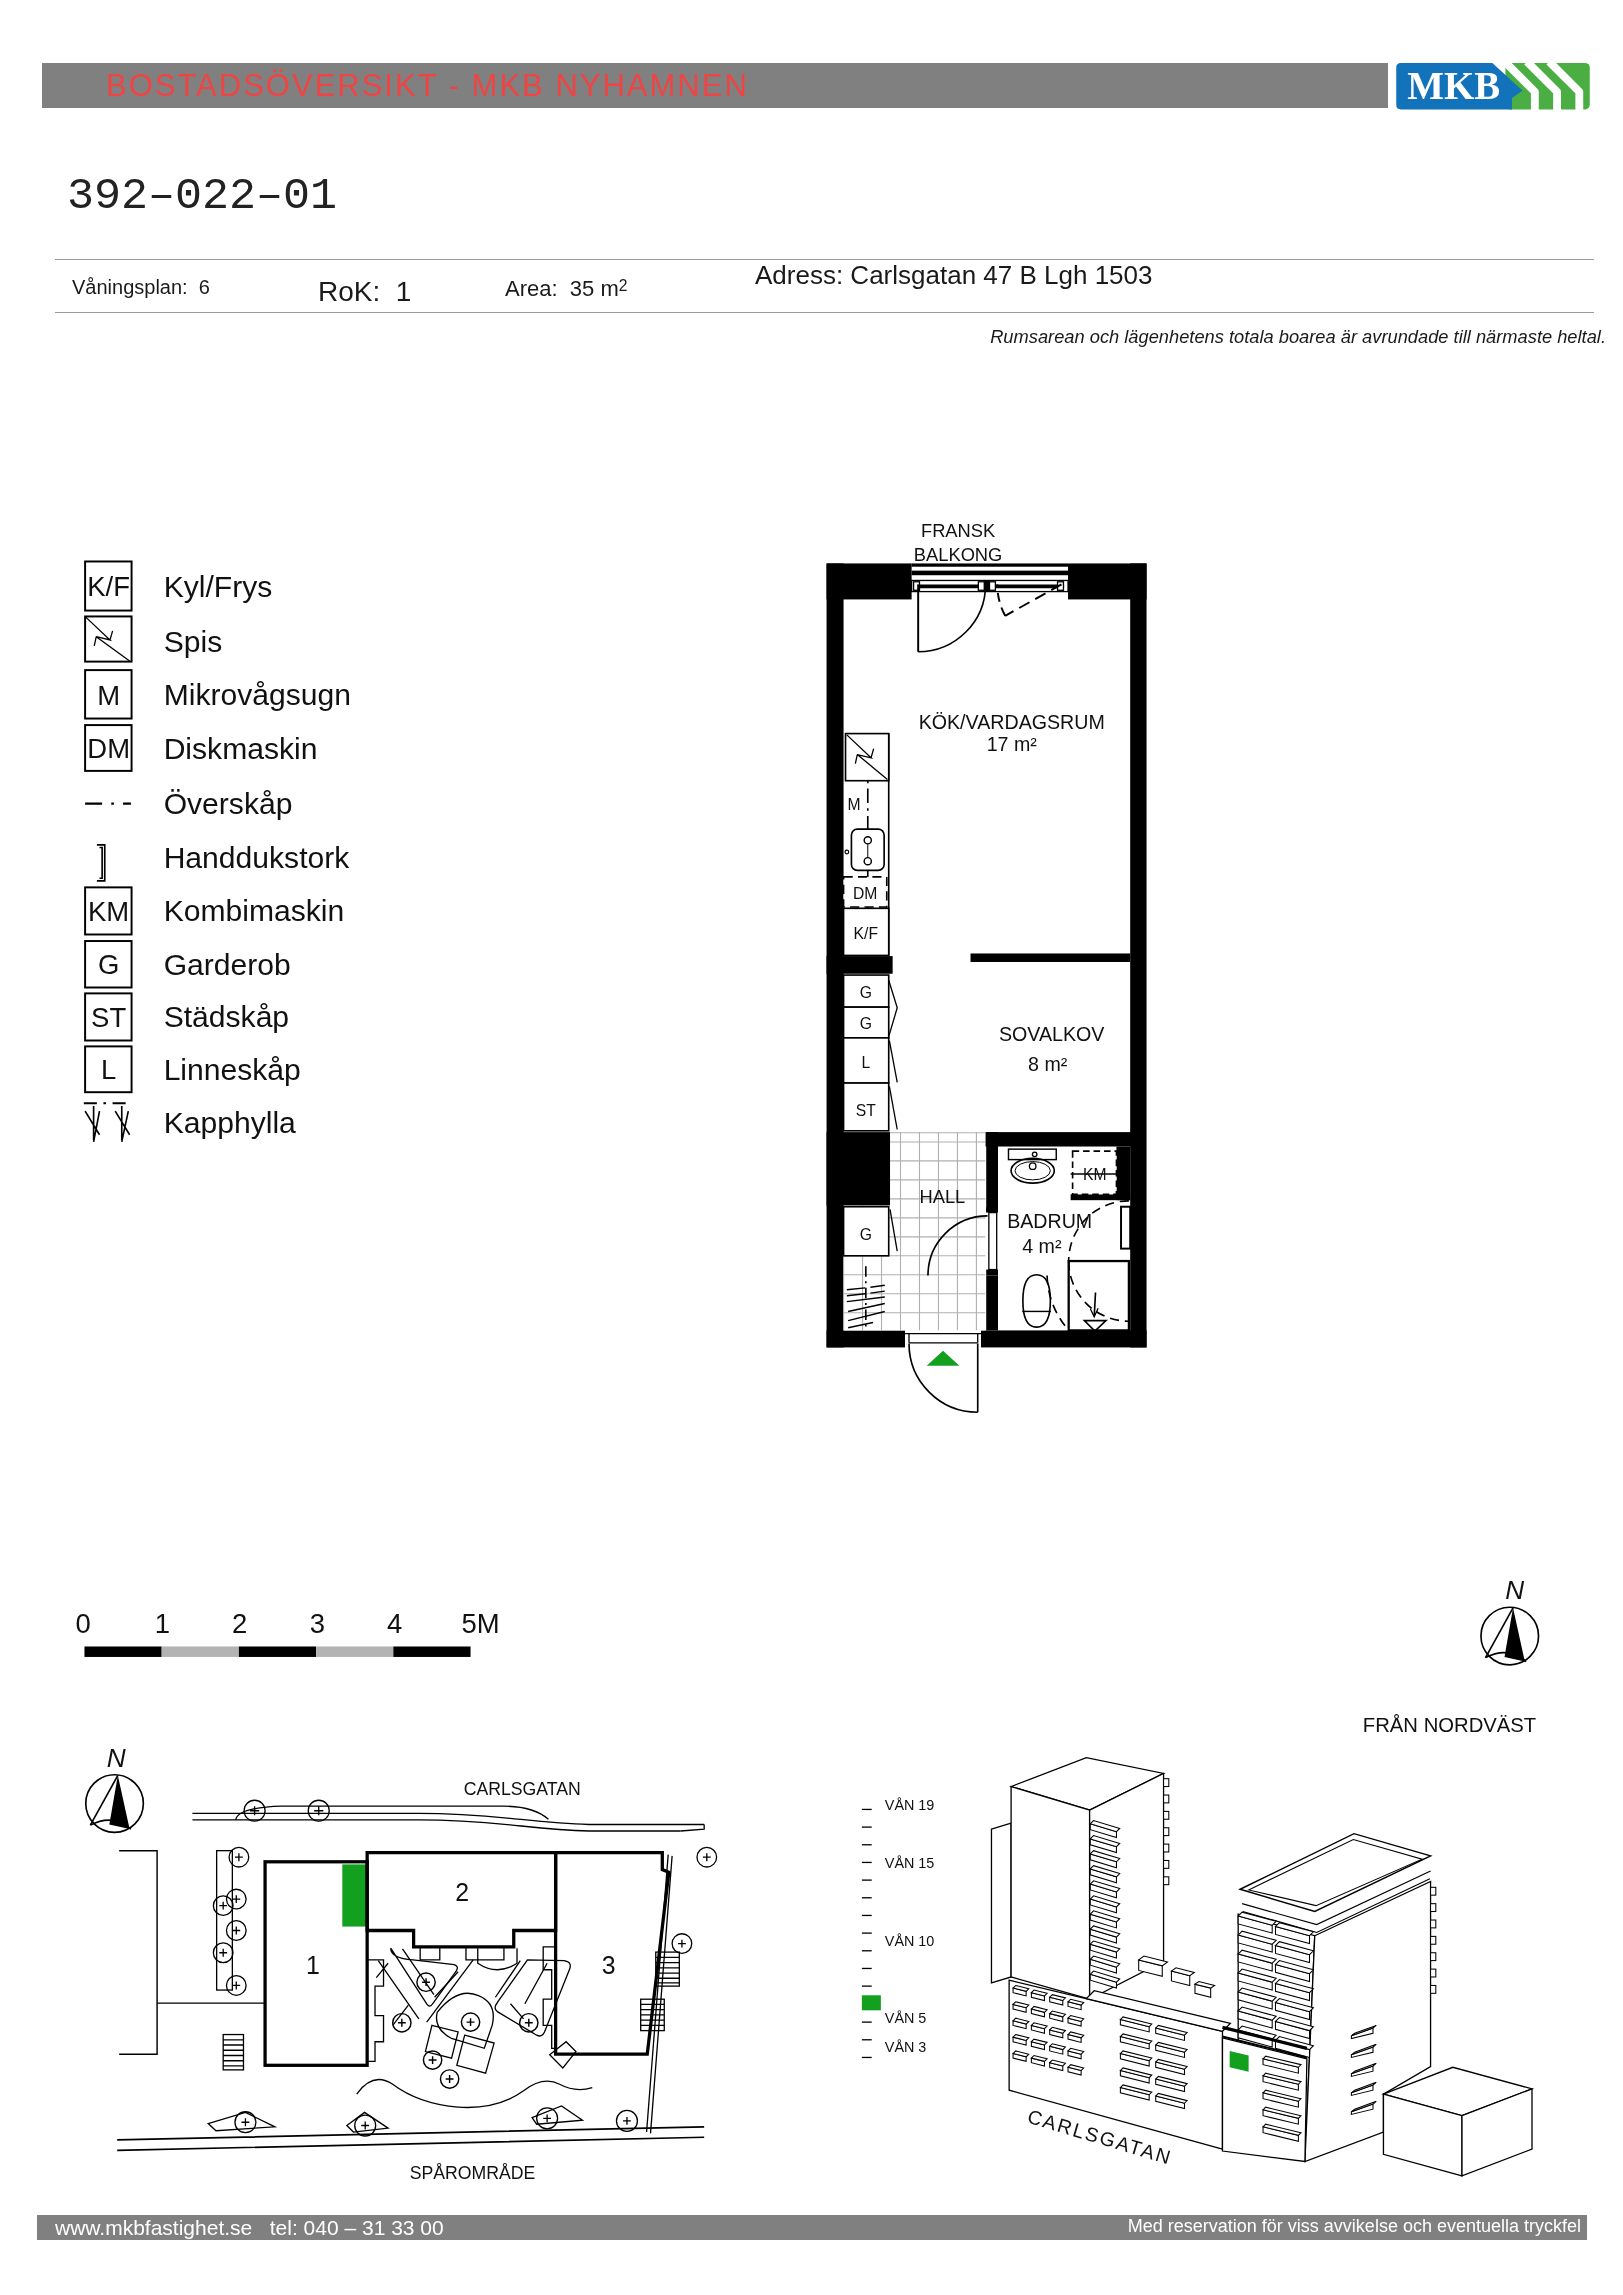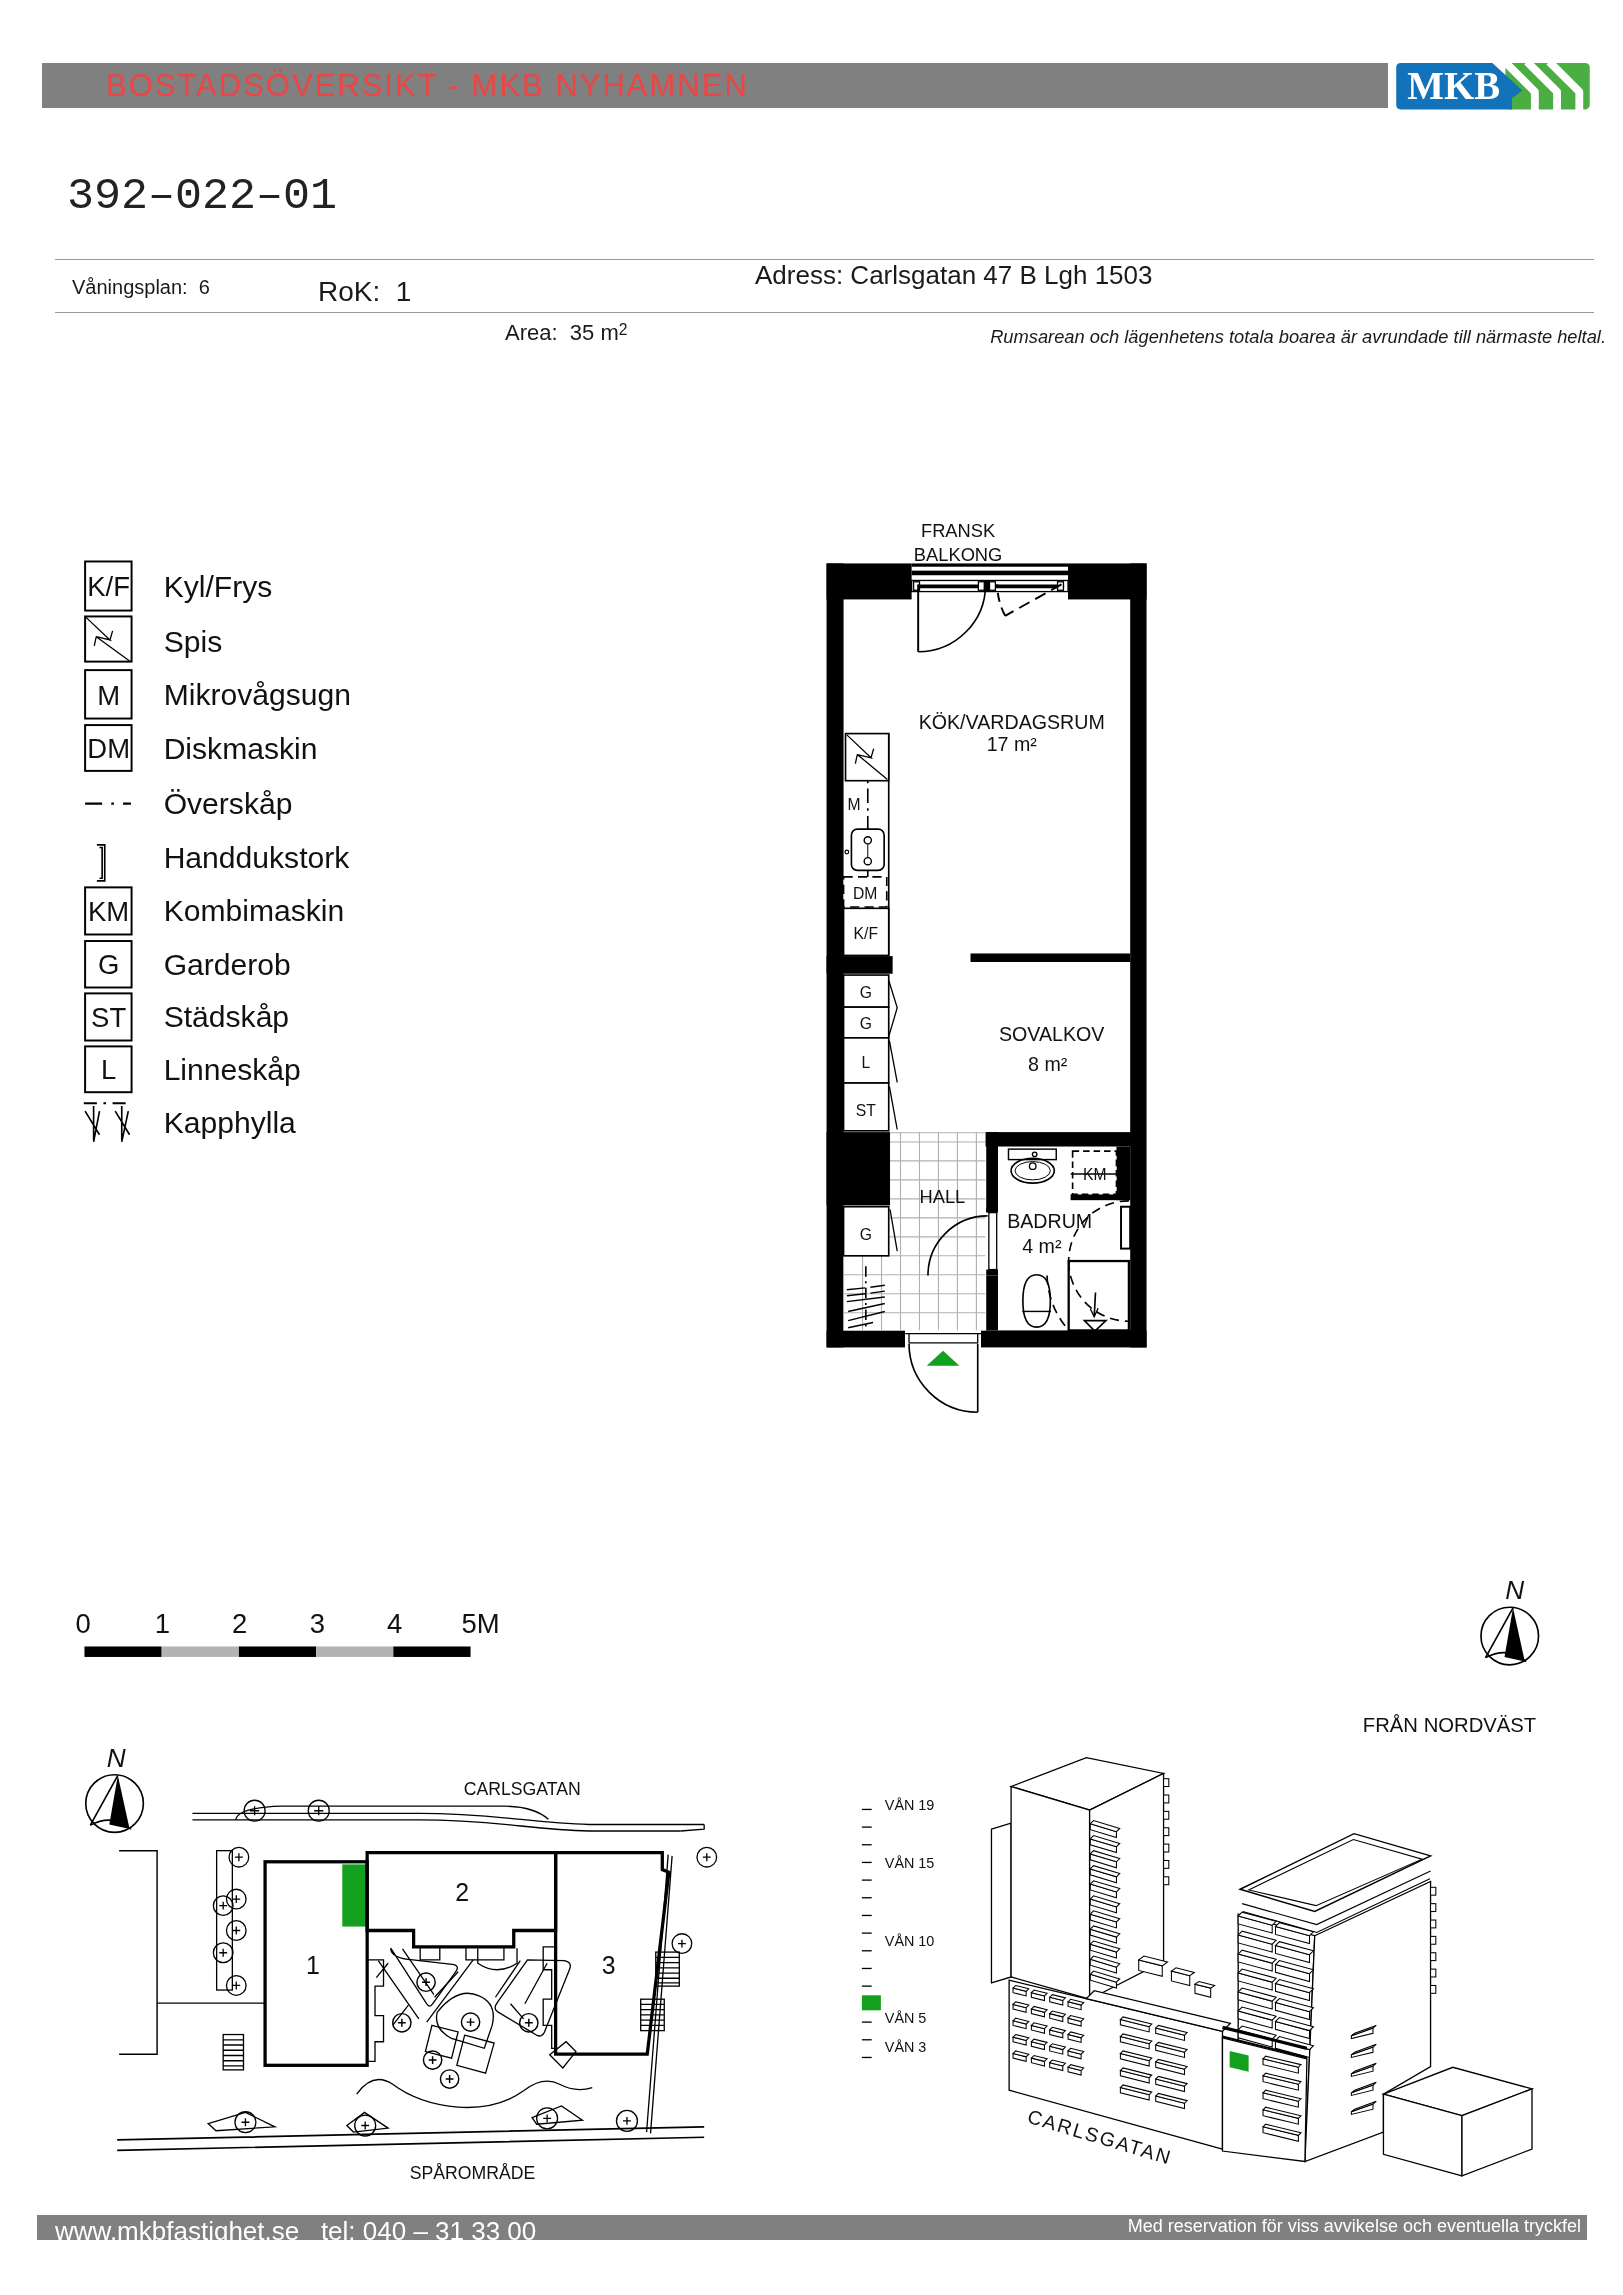--- a/index.html
+++ b/index.html
@@ -21,21 +21,21 @@
   <path d="M10,3 L150,3 L196,45 L180,57 L180,74 L10,74 Q3,74 3,67 L3,10 Q3,3 10,3 Z" fill="#1272ba"></path>
   <text x="20" y="58" font-family="Liberation Serif, serif" font-size="62px" font-weight="bold" fill="#fff" textLength="142" lengthAdjust="spacingAndGlyphs">MKB</text>
 </svg>
 
 <div class="abs" style="left:67px;top:171px;font-size:45px;color:#222;font-family:Liberation Mono, monospace;">392–022–01</div>
 
 <div class="abs" style="left:55px;top:259px;width:1539px;height:1.3px;background:#9a9a9a;"></div>
 
 <div class="abs" style="left:72px;top:276px;font-size:20px;">Våningsplan:&nbsp; 6</div>
 <div class="abs" style="left:318px;top:276px;font-size:28px;">RoK:&nbsp; 1</div>
-<div class="abs" style="left:505px;top:276px;font-size:22px;margin-top:44px;">Area:&nbsp;&nbsp;35 m<span style="font-size:15.7px;vertical-align:5.2px;">2</span></div>
+<div class="abs" style="left:505px;top:276px;font-size:22px;">Area:&nbsp;&nbsp;35 m<span style="font-size:15.7px;vertical-align:5.2px;">2</span></div>
 <div class="abs" style="left:755px;top:260px;font-size:26px;">Adress: Carlsgatan 47 B Lgh 1503</div>
 
 <div class="abs" style="left:55px;top:312px;width:1539px;height:1.3px;background:#9a9a9a;"></div>
 
 <div class="abs" style="left:0;top:326px;width:1594px;text-align:right;font-size:18.3px;font-style:italic;margin-left:12px;">Rumsarean och lägenhetens totala boarea är avrundade till närmaste heltal.</div>
 
 <svg class="abs" style="left:0;top:0;" width="1623" height="2295" viewBox="0 0 2480 3507">
 <g id="legend">
 
 <g>
@@ -768,16 +768,16 @@
         <polygon points="1930,3250 1984,3263 1984,3272 1930,3259"></polygon>
         <polygon points="1930,3250 1934,3246 1988,3259 1984,3263"></polygon>
       </g>
 
 <text x="1568" y="3243" font-size="30" fill="#111" letter-spacing="3" transform="rotate(16.5 1568 3243)">CARLSGATAN</text>
 </g>
 </svg>
 
 <div class="abs" style="left:37px;top:2215px;width:1550px;height:25px;background:#808080;"></div>
 
-<div class="abs" style="left:55px;top:2216px;font-size:26px;color:#fff;">www.mkbfastighet.se&nbsp;&nbsp; tel: 040 – 31 33 00</div>
+<div class="abs" style="left:55px;top:2216px;font-size:21px;color:#fff;">www.mkbfastighet.se&nbsp;&nbsp; tel: 040 – 31 33 00</div>
 
 <div class="abs" style="left:0;width:1581px;text-align:right;top:2216px;font-size:18px;color:#fff;">Med reservation för viss avvikelse och eventuella tryckfel</div>
 
 
 </body></html>

